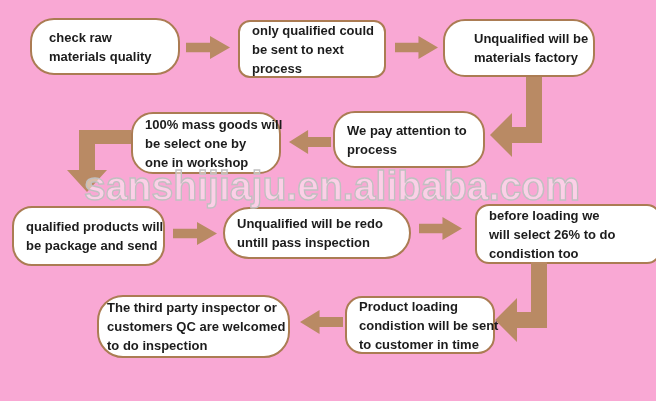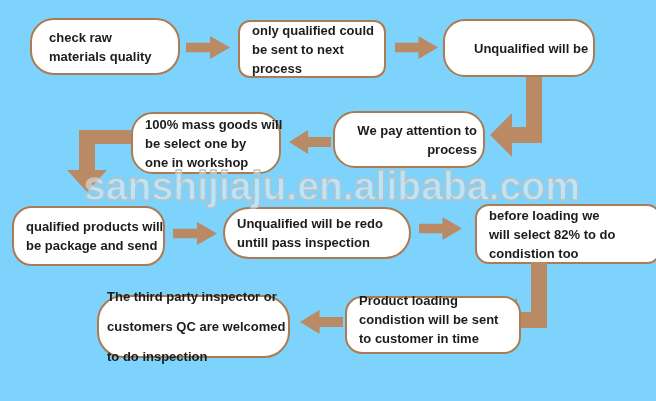--- a/index.html
+++ b/index.html
@@ -1,19 +1,19 @@
 <!DOCTYPE html>
 <html><head>
 <meta charset="utf-8">
 <style>
   html,body{margin:0;padding:0;background:#fff;}
   #canvas{
     position:relative;
     width:656px;height:401px;
-    background:#7dd3fc;
+    background:#f9a8d4;
     font-family:"Liberation Sans",sans-serif;
     overflow:hidden;
   }
   .box{
     position:absolute;
     box-sizing:border-box;
     border:2px solid #ab7c53;
     background:#fff;
     display:flex;
     flex-direction:column;
@@ -62,29 +62,30 @@
     </div>
 
   <div class="arrow" style="left:395px;top:36px;width:43px;height:23px;">
     <svg viewBox="0 0 44 24" preserveAspectRatio="none">
         <polygon fill="currentColor" points="0,7 24,7 24,0 44,12 24,24 24,17 0,17"></polygon>
       </svg>
   </div>
 
   <div class="box" style="left:443px;top:19px;width:152px;height:58px;border-radius:22px;padding-left:29px;">
       <div>Unqualified will be</div>
+      <div>materials factory</div>
     </div>
 
   <div class="arrow" style="left:490px;top:77px;width:62px;height:80px;">
     <svg viewBox="0 0 62 80" preserveAspectRatio="none">
         <polygon fill="currentColor" points="36,0 52,0 52,66 22,66 22,80 0,58 22,36 22,50 36,50"></polygon>
       </svg>
   </div>
 
-  <div class="box" style="left:333px;top:111px;width:152px;height:57px;border-radius:22px;align-items:flex-end;">
+  <div class="box" style="left:333px;top:111px;width:152px;height:57px;border-radius:22px;">
       <div>We pay attention to</div>
       <div>process</div>
     </div>
 
   <div class="arrow" style="left:289px;top:130px;width:42px;height:24px;">
     <svg viewBox="0 0 44 24" preserveAspectRatio="none">
         <polygon fill="currentColor" points="44,7 20,7 20,0 0,12 20,24 20,17 44,17"></polygon>
       </svg>
   </div>
 
@@ -117,43 +118,43 @@
     </div>
 
   <div class="arrow" style="left:419px;top:217px;width:43px;height:23px;">
     <svg viewBox="0 0 44 24" preserveAspectRatio="none">
         <polygon fill="currentColor" points="0,7 24,7 24,0 44,12 24,24 24,17 0,17"></polygon>
       </svg>
   </div>
 
   <div class="box" style="left:466px;top:204px;width:186px;height:60px;border-radius:14px;margin-left:9px;">
       <div>before loading we</div>
-      <div>will select 82% to do</div>
+      <div>will select 26% to do</div>
       <div>condistion too</div>
     </div>
 
   <div class="arrow" style="left:495px;top:262px;width:62px;height:80px;">
     <svg viewBox="0 0 62 80" preserveAspectRatio="none">
         <polygon fill="currentColor" points="36,0 52,0 52,66 22,66 22,80 0,58 22,36 22,50 36,50"></polygon>
       </svg>
   </div>
 
-  <div class="box" style="left:345px;top:296px;width:176px;height:58px;border-radius:17px;justify-content:flex-end;">
+  <div class="box" style="left:345px;top:296px;width:150px;height:58px;border-radius:17px;">
       <div>Product loading</div>
       <div>condistion will be sent</div>
       <div>to customer in time</div>
     </div>
 
   <div class="arrow" style="left:300px;top:310px;width:43px;height:24px;">
     <svg viewBox="0 0 44 24" preserveAspectRatio="none">
         <polygon fill="currentColor" points="44,7 20,7 20,0 0,12 20,24 20,17 44,17"></polygon>
       </svg>
   </div>
 
-  <div class="box" style="left:97px;top:295px;width:193px;height:63px;border-radius:26px;padding-left:8px;gap:11px;">
+  <div class="box" style="left:97px;top:295px;width:193px;height:63px;border-radius:26px;padding-left:8px;">
       <div>The third party inspector or</div>
       <div>customers QC are welcomed</div>
       <div>to do inspection</div>
     </div>
 
   <svg id="watermark-layer" viewBox="0 0 656 401">
     <text x="84" y="200" textLength="496" lengthAdjust="spacingAndGlyphs" font-family="Liberation Sans, sans-serif" font-size="41" font-weight="bold" fill="rgba(255,255,255,0.45)" stroke="#c0c0c0" stroke-width="1.4">sanshijiaju.en.alibaba.com</text>
   </svg>
 
 </div>

